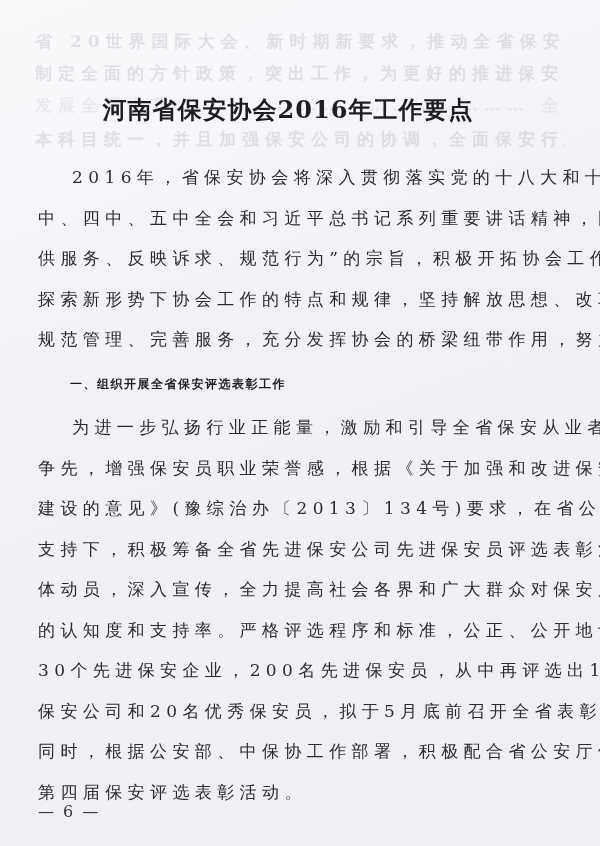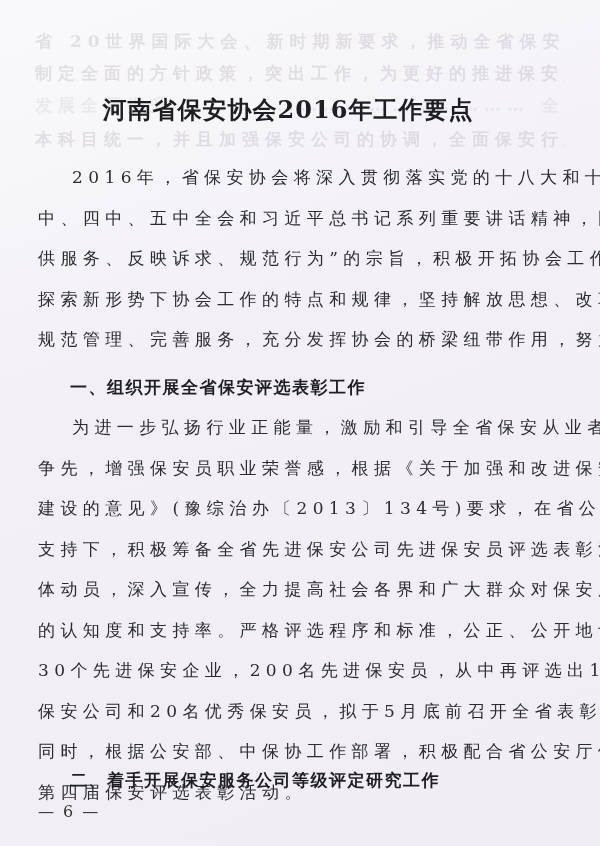--- a/index.html
+++ b/index.html
@@ -56,21 +56,21 @@
     color: #2c2c30;
   }
   .para .line {
     display: block;
     white-space: nowrap;
   }
   .heading {
     position: absolute;
     left: 70px;
     font-family: "DejaVu Sans", "Liberation Sans", sans-serif;
-    font-size: 17px;
+    font-size: 12px;
     font-weight: bold;
     color: #1f1f23;
     letter-spacing: 1.5px;
   }
   .page-number {
     position: absolute;
     left: 38px;
     top: 802px;
     font-size: 16px;
     color: #333;
@@ -105,16 +105,15 @@
     <span class="line">建设的意见》(豫综治办〔2013〕134号)要求，在省公安厅指导和</span>
     <span class="line">支持下，积极筹备全省先进保安公司先进保安员评选表彰活动，全</span>
     <span class="line">体动员，深入宣传，全力提高社会各界和广大群众对保安服务行业</span>
     <span class="line">的认知度和支持率。严格评选程序和标准，公正、公开地评选出</span>
     <span class="line">30个先进保安企业，200名先进保安员，从中再评选出10名优秀</span>
     <span class="line">保安公司和20名优秀保安员，拟于5月底前召开全省表彰大会。</span>
     <span class="line">同时，根据公安部、中保协工作部署，积极配合省公安厅做好全国</span>
     <span class="line">第四届保安评选表彰活动。</span>
   </div>
 
-  <div class="heading" style="top:769px">二、着手开展保安服务公司等级评定研究工作</div>
 
   <div class="page-number">— 6 —</div>
 </div>
 
 </body></html>

